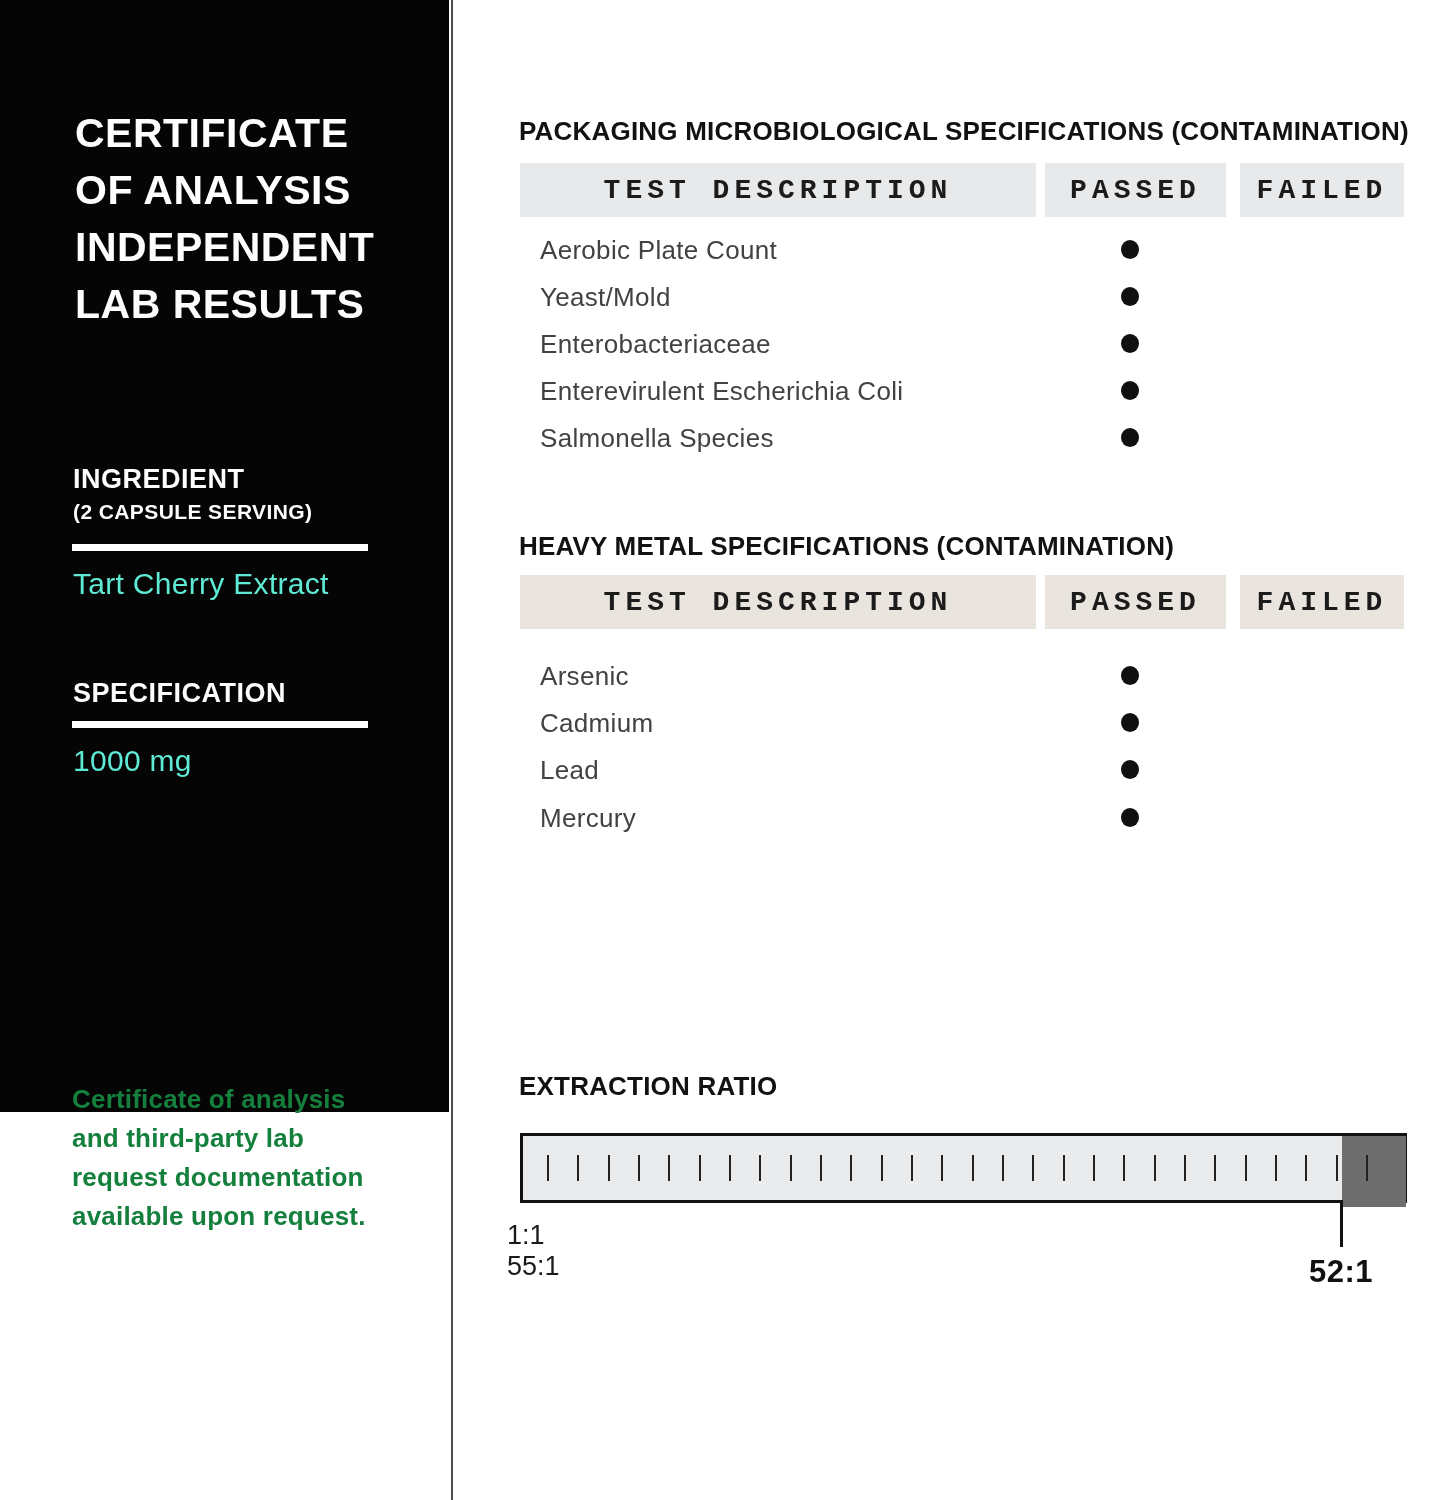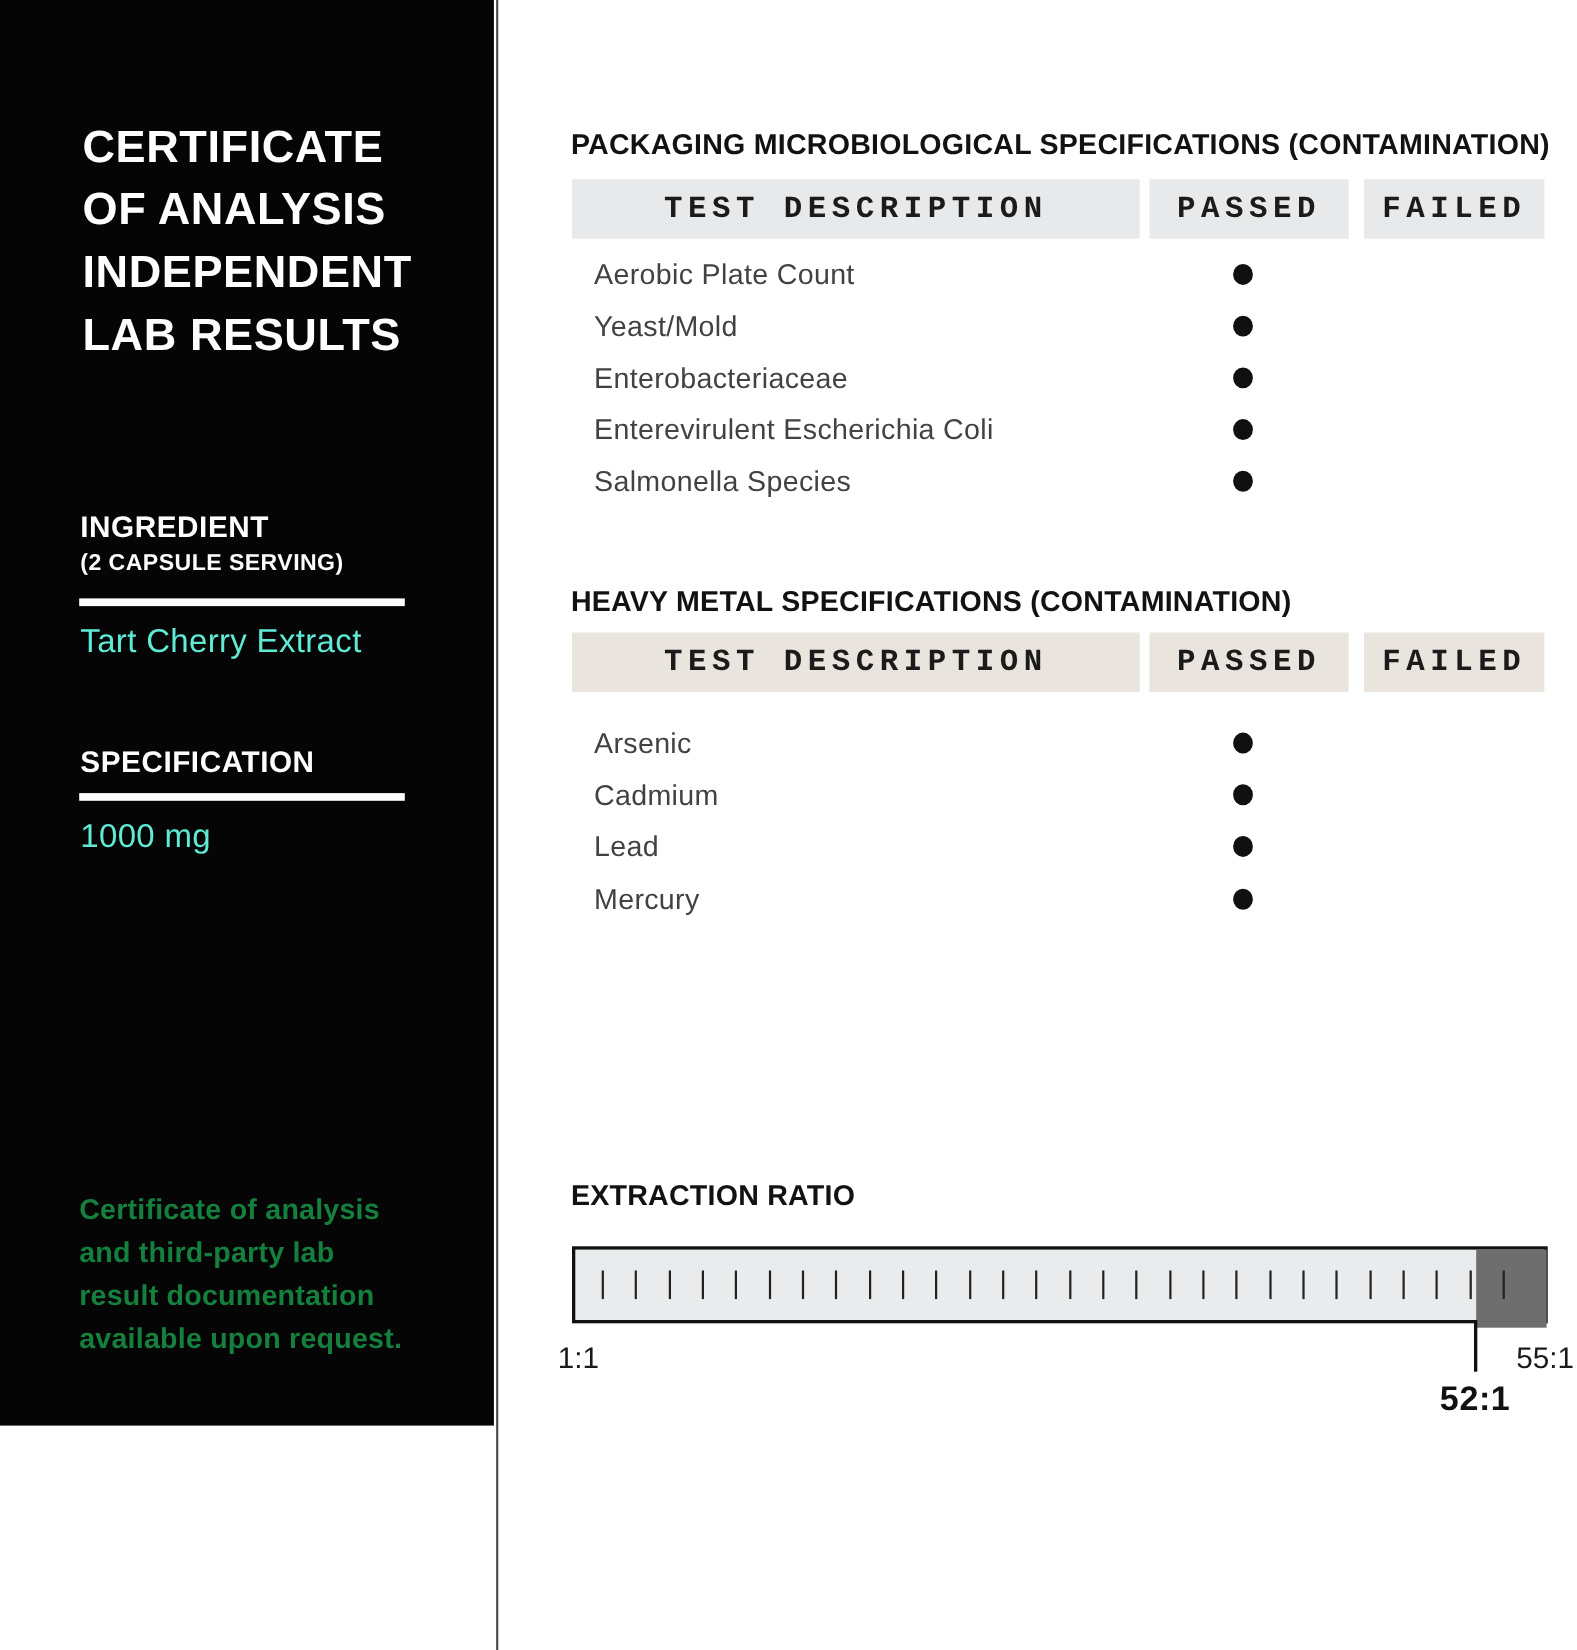--- a/index.html
+++ b/index.html
@@ -1,21 +1,21 @@
 <!DOCTYPE html>
 <html><head>
 <meta charset="utf-8">
 <style>
   html,body{margin:0;padding:0;background:#ffffff;}
   .page{
     position:relative;width:1434px;height:1500px;background:#ffffff;
     overflow:hidden;font-family:"Liberation Sans",sans-serif;
   }
   
-  .sidebar{position:absolute;left:0;top:0;width:449px;height:1296px;background:#050505;}
+  .sidebar{position:absolute;left:0;top:0;width:449px;height:1112px;background:#050505;}
   .edge-line{position:absolute;left:451px;top:0;width:2px;height:1500px;background:#4d4d4d;}
   .sb-title{position:absolute;left:75px;top:105px;color:#fdfdfd;font-weight:bold;
             font-size:41px;line-height:57px;letter-spacing:.5px;}
   .sb-label{position:absolute;left:73px;color:#fdfdfd;font-weight:bold;font-size:27px;letter-spacing:.5px;}
   .sb-sublabel{position:absolute;left:73px;color:#fdfdfd;font-weight:bold;font-size:21px;letter-spacing:.4px;}
   .sb-rule{position:absolute;left:72px;width:296px;height:7px;background:#ffffff;}
   .sb-value{position:absolute;left:73px;color:#5eead4;font-weight:normal;font-size:30px;letter-spacing:.3px;}
   .sb-footnote{position:absolute;left:72px;top:1080px;color:#15803d;font-weight:bold;
                font-size:26px;line-height:39px;letter-spacing:.2px;}
   
@@ -47,21 +47,21 @@
   }
   .ruler-dark{position:absolute;top:0;right:-2px;width:64px;height:calc(100% + 7px);background:#6e6e6e;}
   .ruler-ticks{
     position:absolute;left:24px;right:36px;top:50%;transform:translateY(-50%);
     height:26px;display:flex;justify-content:space-between;align-items:stretch;
   }
   .tick{width:2px;background:#222222;}
   .ruler-marker{position:absolute;left:817px;top:100%;width:3px;height:47px;background:#111111;}
   .ratio-labels{
     position:absolute;left:507px;top:1220px;width:924px;display:flex;
-    justify-content:space-between;font-size:27px;color:#1a1a1a;
+    justify-content:space-between;font-size:27px;color:#1a1a1a;flex-direction:column;
   }
   .ratio-value{
     position:absolute;left:1261px;top:1254px;width:160px;text-align:center;
     font-size:31px;font-weight:bold;color:#111111;letter-spacing:.5px;
   }
 </style>
 </head>
 <body>
 
 <div class="page">
@@ -79,21 +79,21 @@
     <div class="sb-rule" style="top:544px;"></div>
     <div class="sb-value" style="top:567px;">Tart Cherry Extract</div>
 
     <div class="sb-label" style="top:678px;">SPECIFICATION</div>
     <div class="sb-rule" style="top:721px;"></div>
     <div class="sb-value" style="top:744px;">1000 mg</div>
 
     <div class="sb-footnote">
       <div>Certificate of analysis</div>
       <div>and third-party lab</div>
-      <div>result documentation</div>
+      <div>request documentation</div>
       <div>available upon request.</div>
     </div>
   </div>
   <div class="edge-line"></div>
 
   <div class="sec-title" style="top:116px;">PACKAGING MICROBIOLOGICAL SPECIFICATIONS (CONTAMINATION)</div>
   <div class="thead t1" style="top:163px;">
     <div class="cell c-desc">TEST DESCRIPTION</div>
     <div class="cell c-pass">PASSED</div>
     <div class="cell c-fail">FAILED</div>

